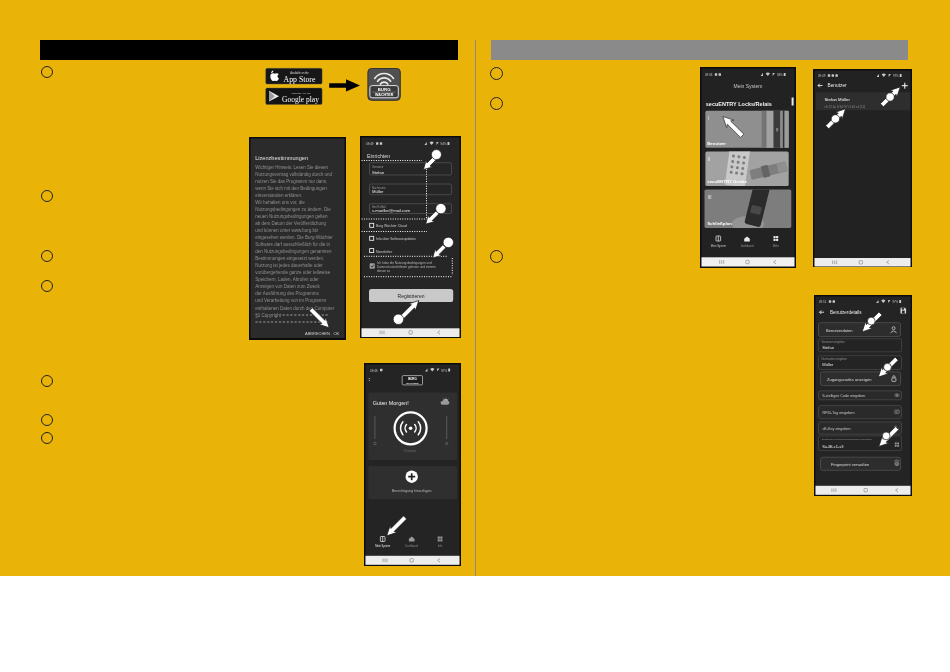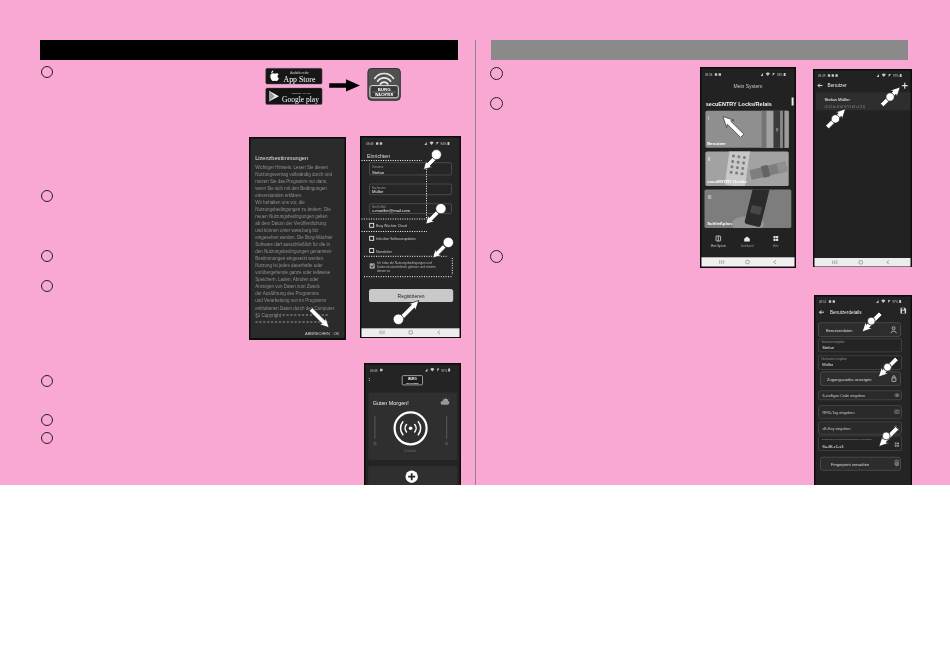--- a/index.html
+++ b/index.html
@@ -1,16 +1,16 @@
 <!DOCTYPE html>
 <html><head>
 <meta charset="utf-8">
 <style>
 html,body{margin:0;padding:0;background:#fff;}
-#page{position:relative;width:950px;height:485px;background:#f9a8d4;overflow:hidden;
+#page{position:relative;width:950px;height:576px;background:#eab308;overflow:hidden;
   font-family:"Liberation Sans",sans-serif;text-decoration:underline;}
 .abs{position:absolute;}
 </style>
 </head>
 <body>
 <div id="page">
 
 <div class="abs" style="left:40px;top:40px;width:418px;height:20px;background:#000;"></div>
 
 <div class="abs" style="left:491px;top:40px;width:417px;height:20px;background:#8a8a8a;"></div>

